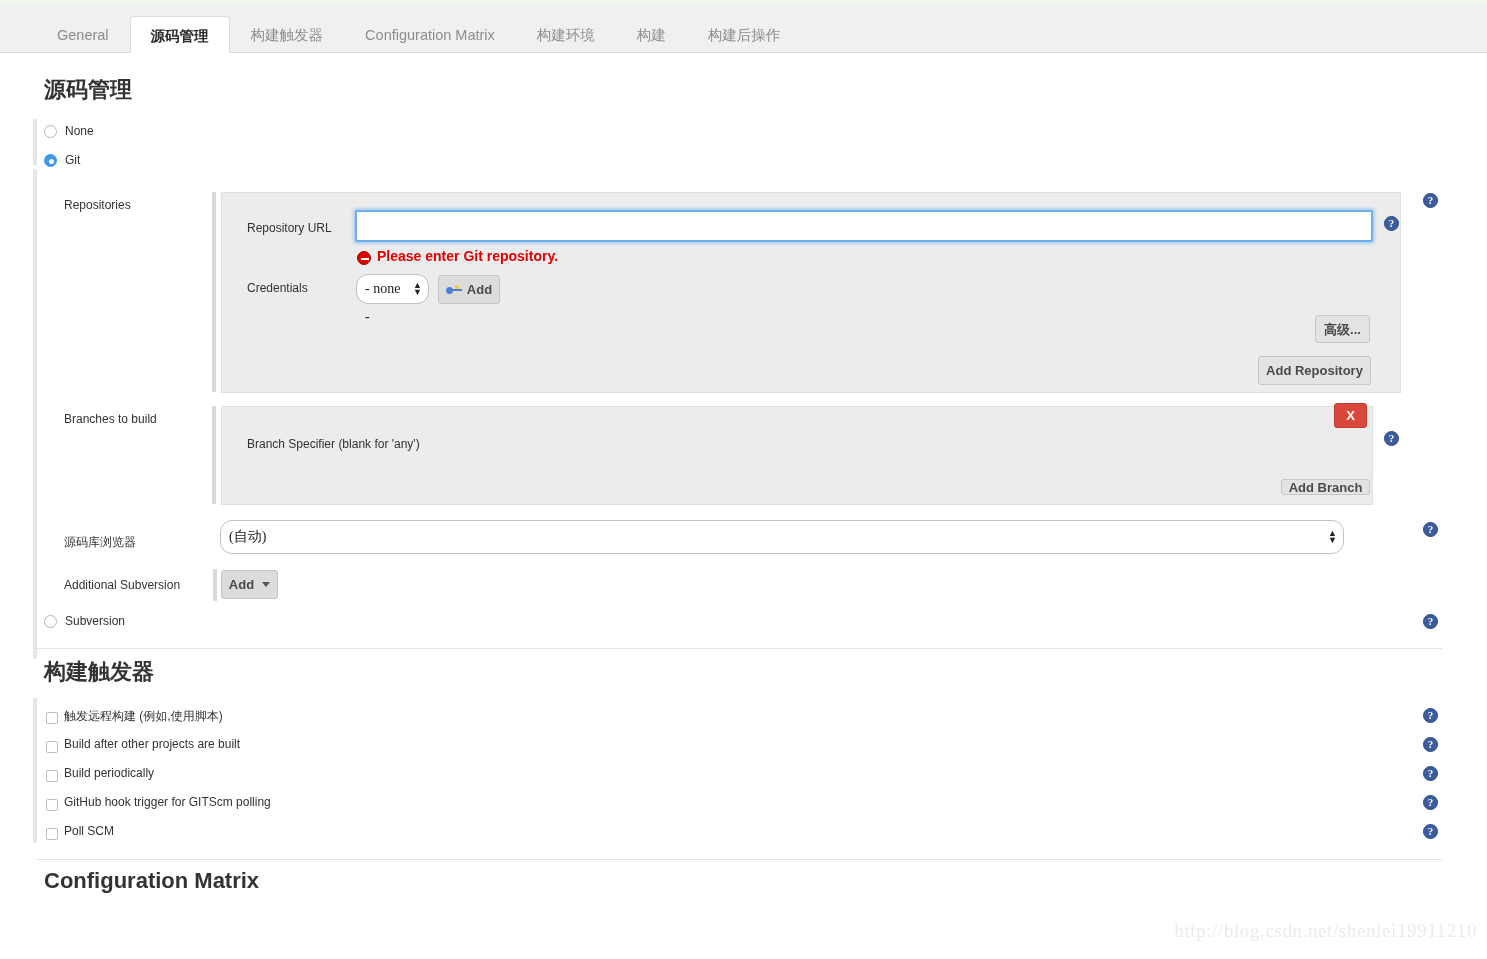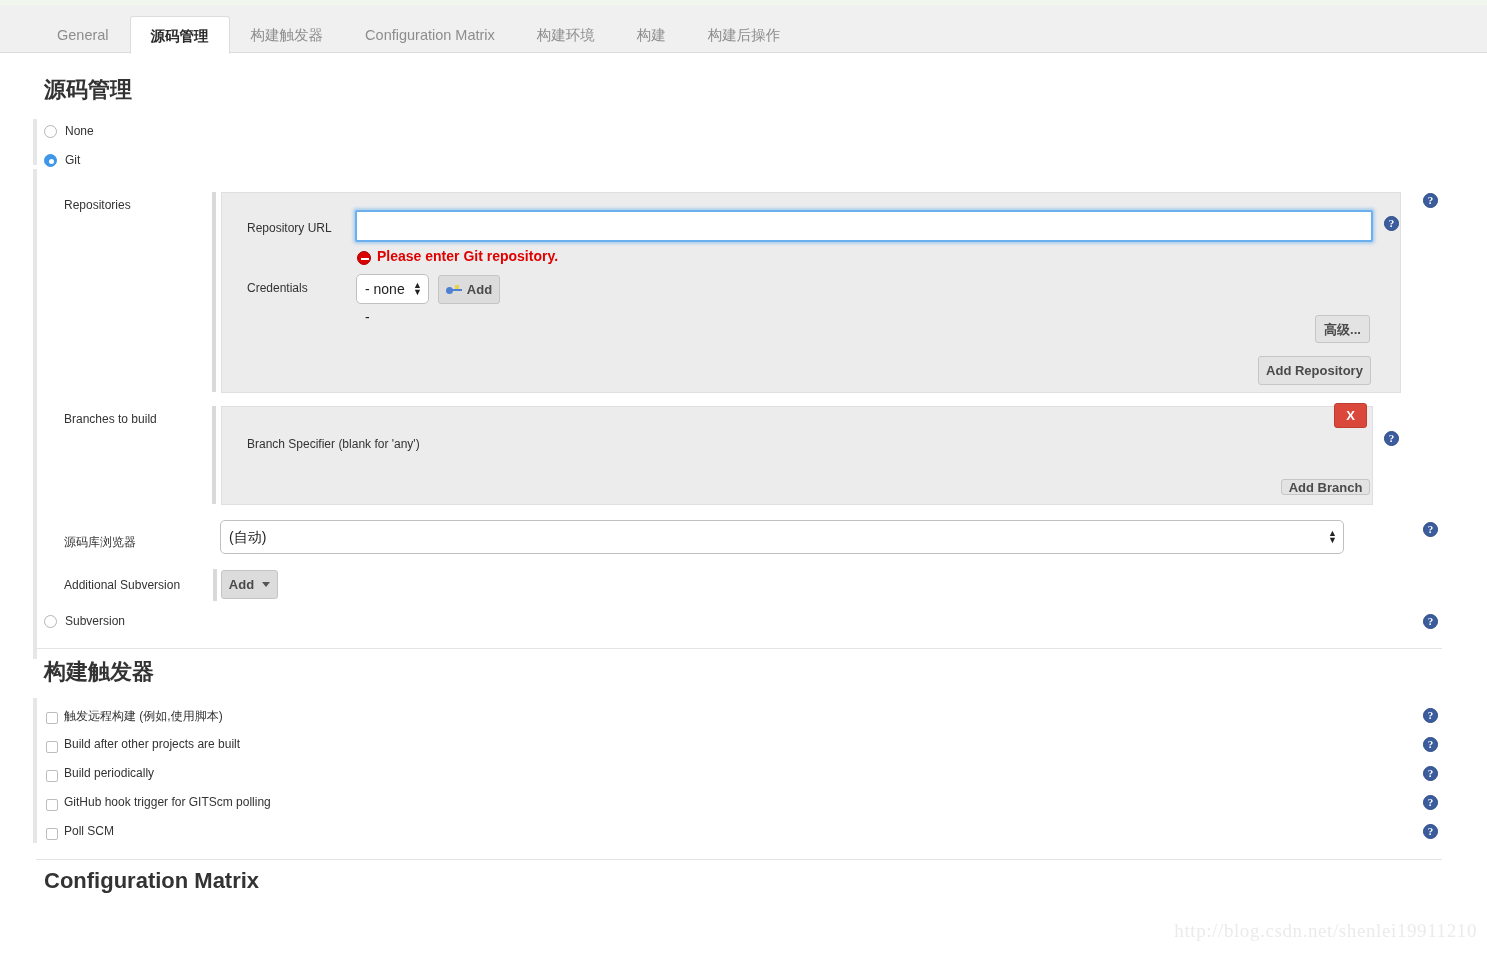--- a/index.html
+++ b/index.html
@@ -90,22 +90,22 @@
     padding: 0 8px; line-height: 30px; height: 32px;
   }
   .txt.focus {
     border: 2px solid #6bb0ee;
     box-shadow: 0 0 3px 2px rgba(107,176,238,.45);
   }
 
   
   .sel {
     position: absolute; background: #fff; border: 1px solid #c0c0c0;
-    border-radius: 5px; font-size: 14px; color: #222;
-    height: 30px; line-height: 28px; padding: 0 22px 0 8px;
+    border-radius: 12px; font-size: 14px; color: #222;
+    height: 30px; line-height: 28px; padding: 0 22px 0 8px; font-family: Liberation Serif, serif;
   }
   .sel .arrows {
     position: absolute; right: 6px; top: 50%; transform: translateY(-50%);
     font-size: 9px; line-height: 7px; color: #222; text-align:center;
   }
 
   
   .btn {
     position: absolute; background: #e3e3e3; border: 1px solid #c6c6c6;
     border-radius: 3px; font-size: 13px; font-weight: bold; color: #4a4a4a;

